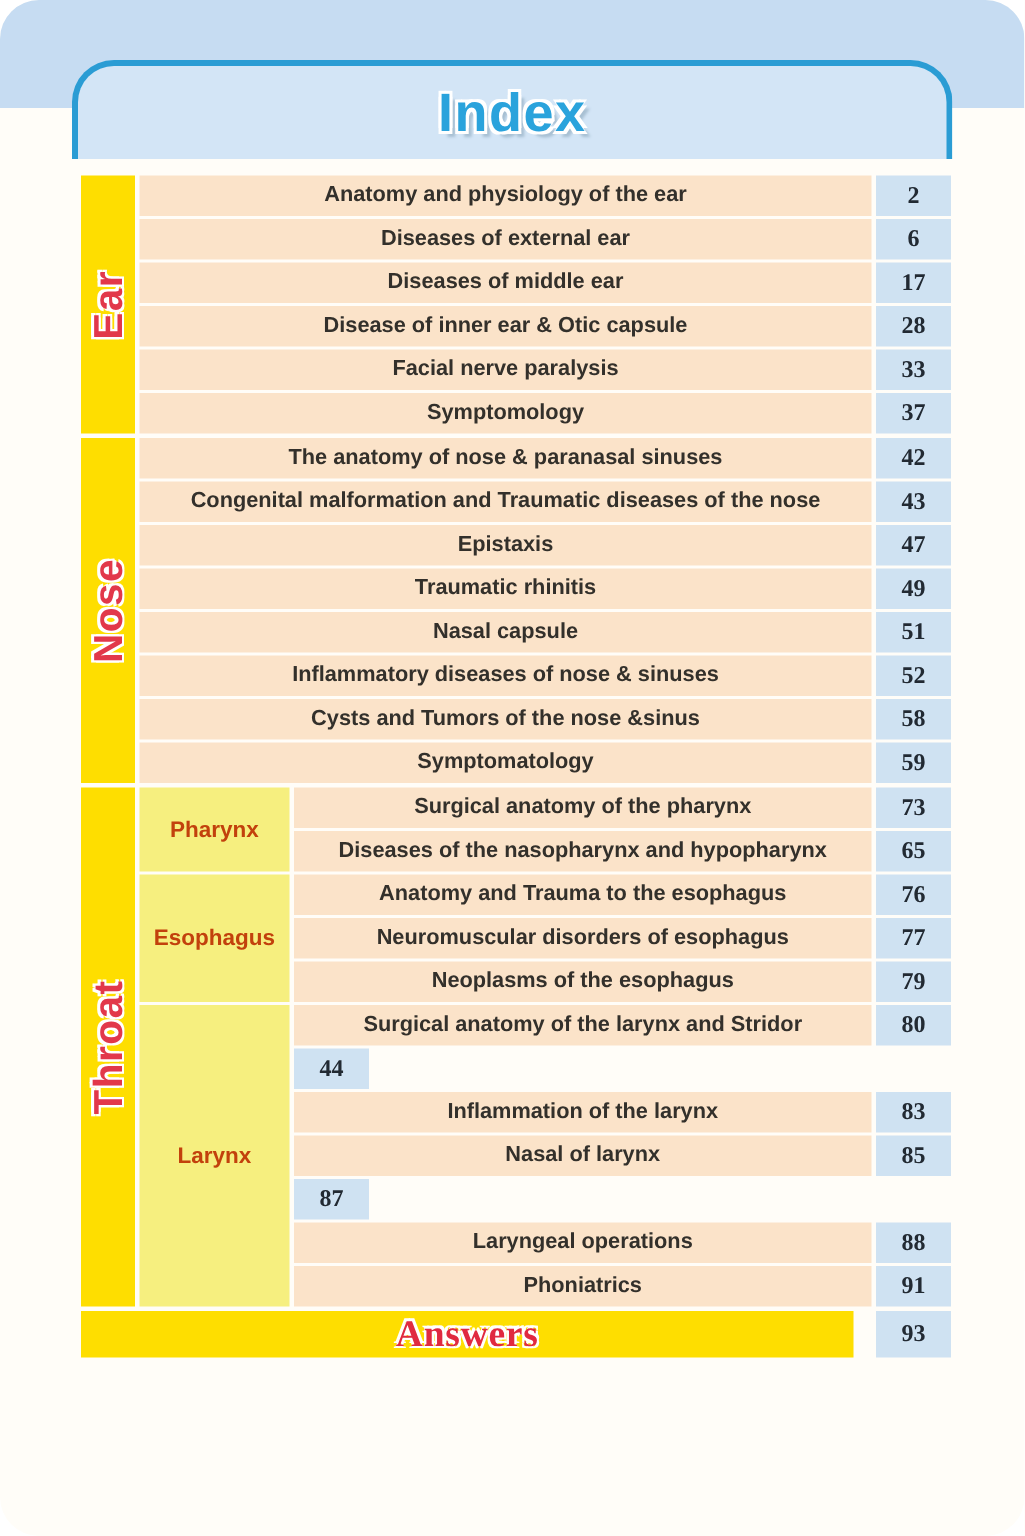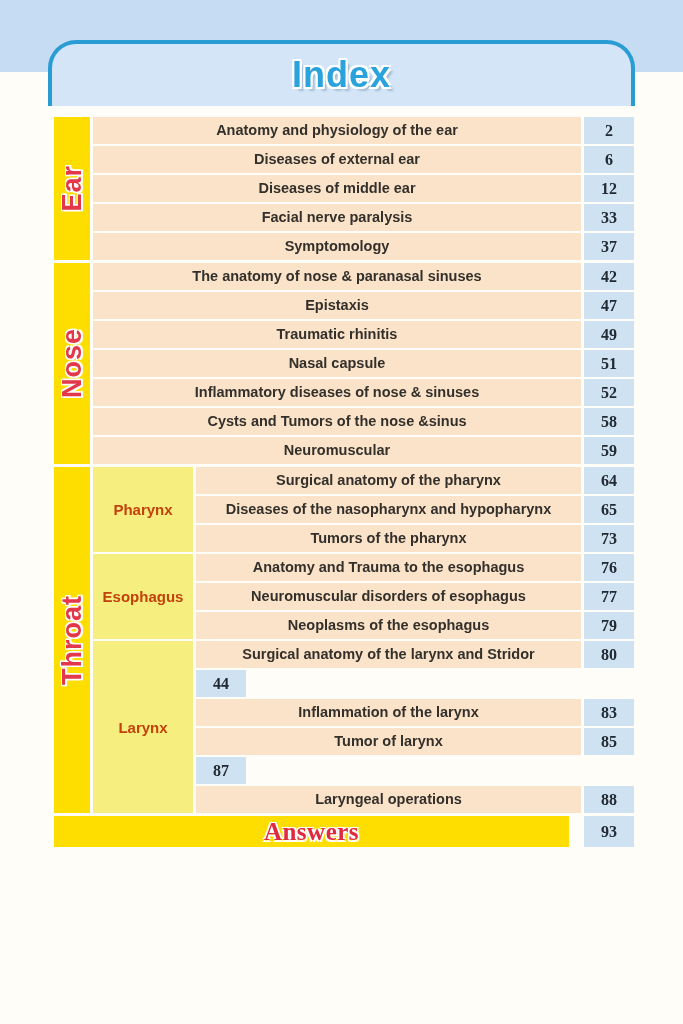--- a/index.html
+++ b/index.html
@@ -1,17 +1,17 @@
 <!DOCTYPE html>
 <html><head>
 <meta charset="utf-8">
 <style>
   html,body{margin:0;padding:0;}
   body{font-family:"Liberation Sans",sans-serif;background:#ffffff;}
-  .page{position:relative;width:683px;height:1024px;background:#fffdf8;overflow:hidden;margin:0 auto;}
+  .page{position:relative;width:683px;height:1024px;background:#fffdf8;overflow:hidden;margin:0 auto;border-radius:26px;}
 
   
   .top-strip{position:absolute;top:0;left:0;width:683px;height:72px;background:#c6dcf2;}
 
   
   .header-box{position:absolute;left:48px;top:40px;width:587px;height:66px;box-sizing:border-box;
     background:#d3e5f6;border:4px solid #2a9cd4;border-bottom:none;border-radius:28px 28px 0 0;
     display:flex;align-items:center;justify-content:center;}
   .page-title{font-size:36px;font-weight:800;letter-spacing:1px;color:#2aa3dc;
     text-shadow:2px 2px 0 #ffffff,-2px -2px 0 #ffffff,2px -2px 0 #ffffff,-2px 2px 0 #ffffff,4px 4px 2px #a7bfd2;}
@@ -61,21 +61,25 @@
               <div class="index-row">
                 <div class="chapter-title">Anatomy and physiology of the ear</div>
                 <div class="page-number">2</div>
               </div>
               <div class="index-row">
                 <div class="chapter-title">Diseases of external ear</div>
                 <div class="page-number">6</div>
               </div>
               <div class="index-row">
                 <div class="chapter-title">Diseases of middle ear</div>
-                <div class="page-number">12</div>
+                <div class="page-number">17</div>
+              </div>
+              <div class="index-row">
+                <div class="chapter-title">Disease of inner ear &amp; Otic capsule</div>
+                <div class="page-number">28</div>
               </div>
               <div class="index-row">
                 <div class="chapter-title">Facial nerve paralysis</div>
                 <div class="page-number">33</div>
               </div>
               <div class="index-row">
                 <div class="chapter-title">Symptomology</div>
                 <div class="page-number">37</div>
               </div>
             </div>
@@ -87,67 +91,67 @@
           <span>Nose</span>
         </div>
         <div class="groups">
           <div class="group">
             <div class="rows">
               <div class="index-row">
                 <div class="chapter-title">The anatomy of nose &amp; paranasal sinuses</div>
                 <div class="page-number">42</div>
               </div>
               <div class="index-row">
+                <div class="chapter-title">Congenital malformation and Traumatic diseases of the nose</div>
+                <div class="page-number">43</div>
+              </div>
+              <div class="index-row">
                 <div class="chapter-title">Epistaxis</div>
                 <div class="page-number">47</div>
               </div>
               <div class="index-row">
                 <div class="chapter-title">Traumatic rhinitis</div>
                 <div class="page-number">49</div>
               </div>
               <div class="index-row">
                 <div class="chapter-title">Nasal capsule</div>
                 <div class="page-number">51</div>
               </div>
               <div class="index-row">
                 <div class="chapter-title">Inflammatory diseases of nose &amp; sinuses</div>
                 <div class="page-number">52</div>
               </div>
               <div class="index-row">
                 <div class="chapter-title">Cysts and Tumors of the nose &amp;sinus</div>
                 <div class="page-number">58</div>
               </div>
               <div class="index-row">
-                <div class="chapter-title">Neuromuscular</div>
+                <div class="chapter-title">Symptomatology</div>
                 <div class="page-number">59</div>
               </div>
             </div>
           </div>
         </div>
       </div>
       <div class="section">
         <div class="side-label">
           <span>Throat</span>
         </div>
         <div class="groups">
           <div class="group">
             <div class="group-label">Pharynx</div>
             <div class="rows">
               <div class="index-row">
                 <div class="chapter-title">Surgical anatomy of the pharynx</div>
-                <div class="page-number">64</div>
+                <div class="page-number">73</div>
               </div>
               <div class="index-row">
                 <div class="chapter-title">Diseases of the nasopharynx and hypopharynx</div>
                 <div class="page-number">65</div>
               </div>
-              <div class="index-row">
-                <div class="chapter-title">Tumors of the pharynx</div>
-                <div class="page-number">73</div>
-              </div>
             </div>
           </div>
           <div class="group">
             <div class="group-label">Esophagus</div>
             <div class="rows">
               <div class="index-row">
                 <div class="chapter-title">Anatomy and Trauma to the esophagus</div>
                 <div class="page-number">76</div>
               </div>
               <div class="index-row">
@@ -168,29 +172,33 @@
                 <div class="page-number">80</div>
               </div>
               <div class="index-row">
                 <div class="page-number">44</div>
               </div>
               <div class="index-row">
                 <div class="chapter-title">Inflammation of the larynx</div>
                 <div class="page-number">83</div>
               </div>
               <div class="index-row">
-                <div class="chapter-title">Tumor of larynx</div>
+                <div class="chapter-title">Nasal of larynx</div>
                 <div class="page-number">85</div>
               </div>
               <div class="index-row">
                 <div class="page-number">87</div>
               </div>
               <div class="index-row">
                 <div class="chapter-title">Laryngeal operations</div>
                 <div class="page-number">88</div>
+              </div>
+              <div class="index-row">
+                <div class="chapter-title">Phoniatrics</div>
+                <div class="page-number">91</div>
               </div>
             </div>
           </div>
         </div>
       </div>
       <div class="answers-row">
         <div class="answers-label-cell">
           <div class="answers-label">Answers</div>
         </div>
         <div class="page-number">93</div>

